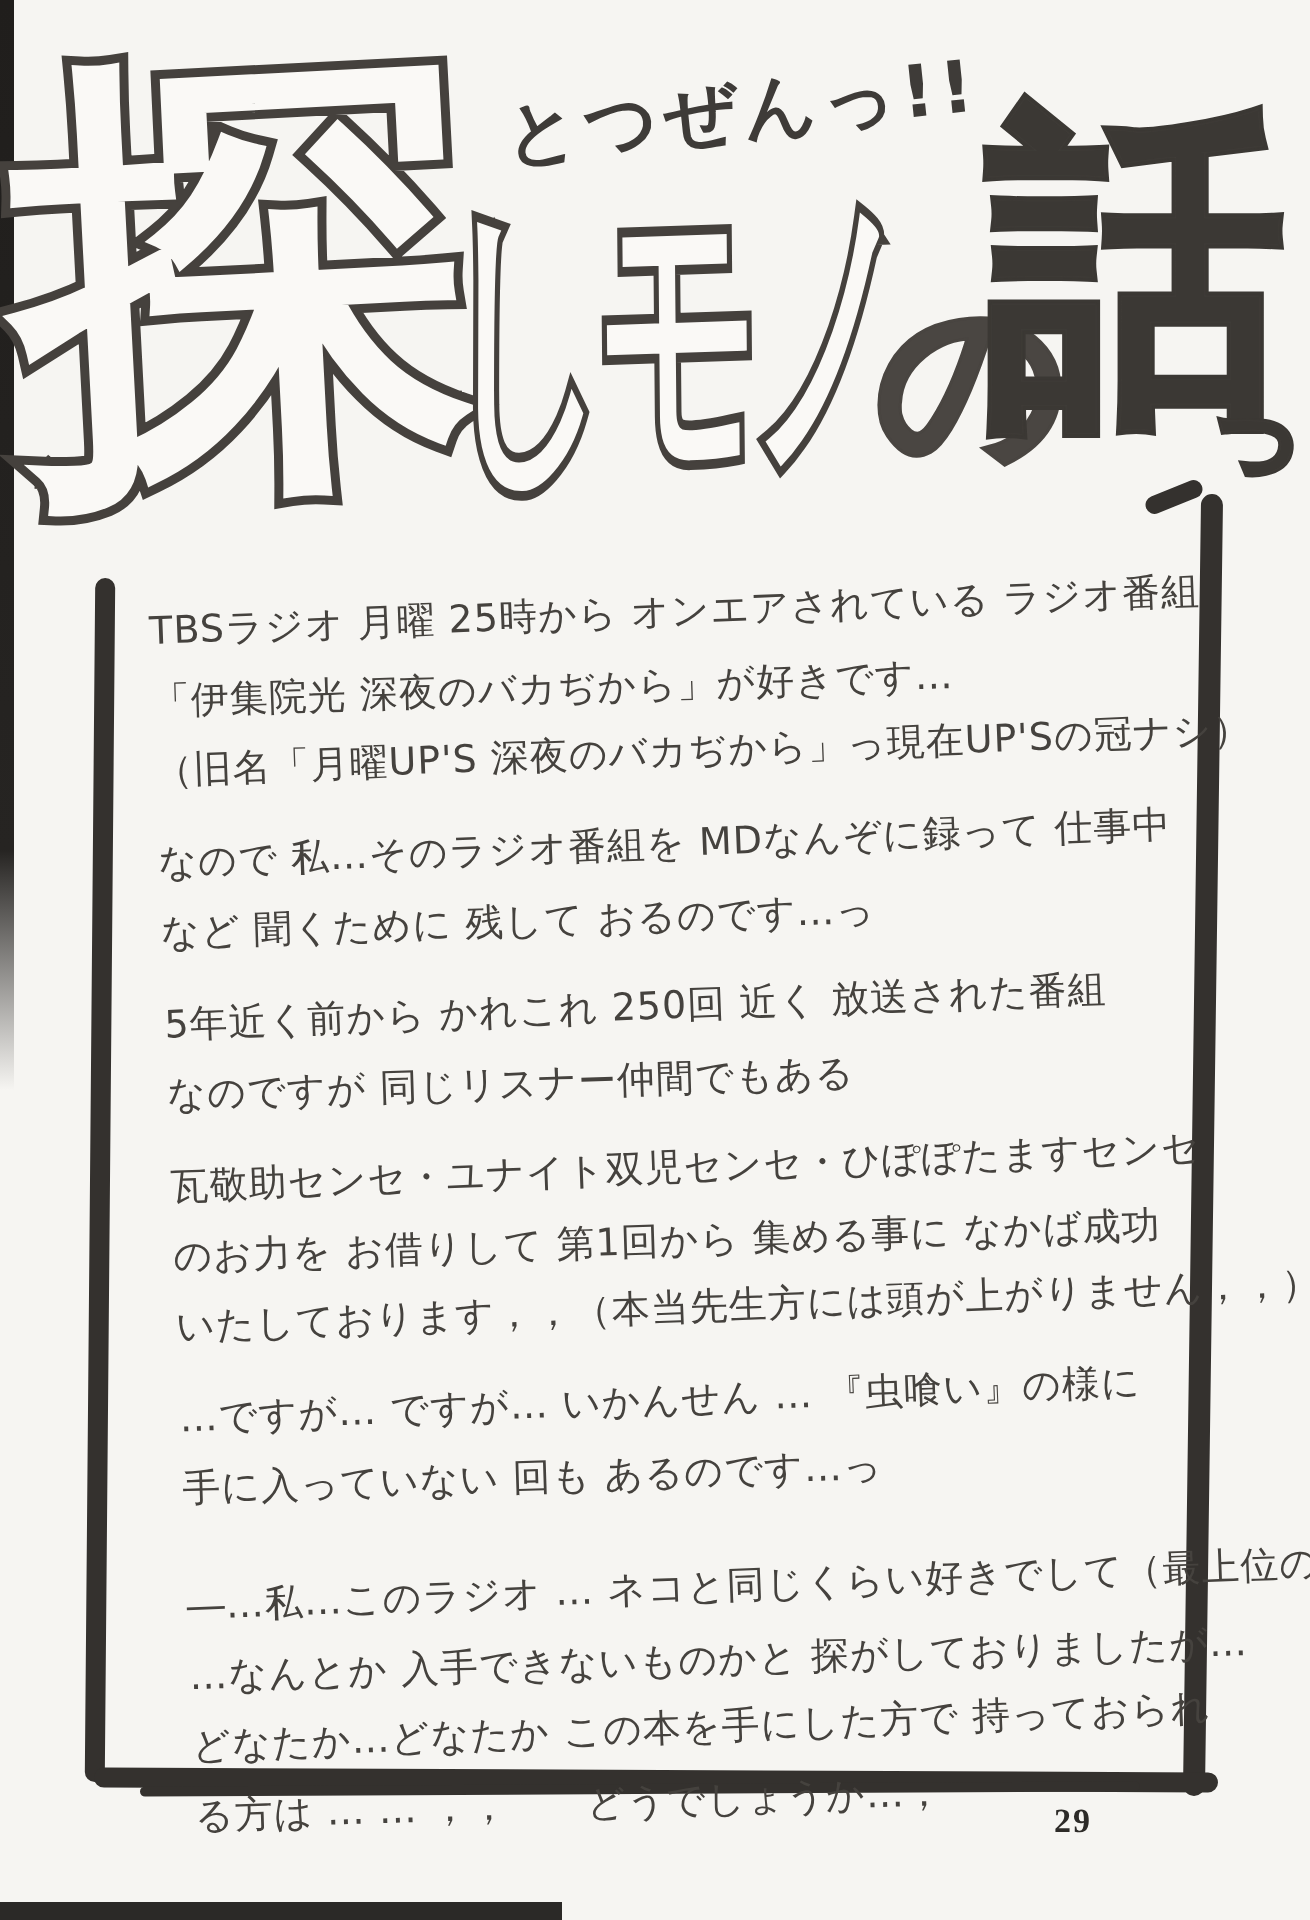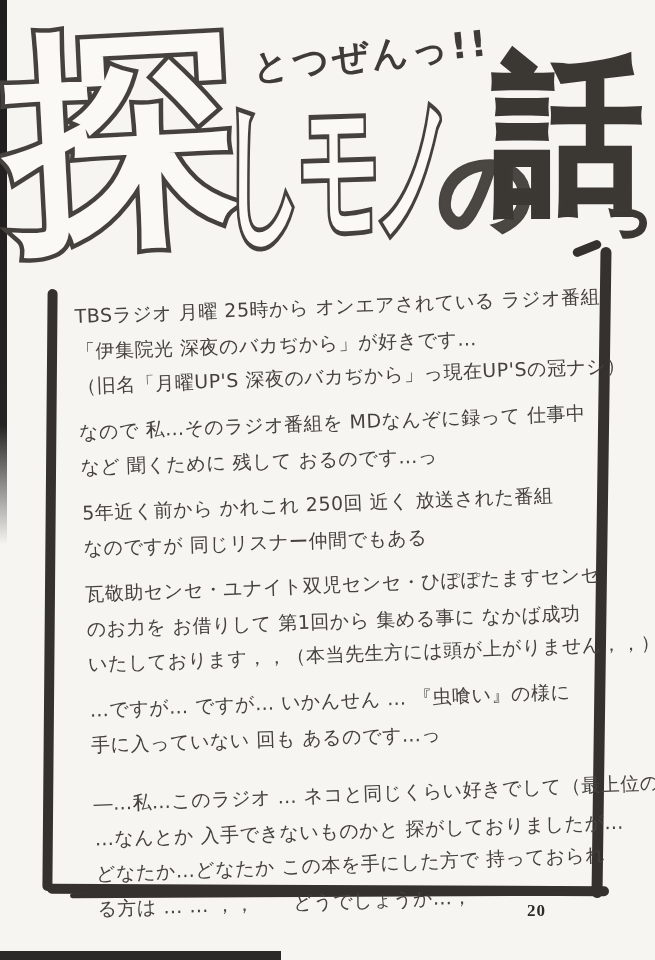--- a/index.html
+++ b/index.html
@@ -142,15 +142,15 @@
       <div class="line">手に入っていない 回も あるのです…っ</div>
     </div>
     <div class="para gap-big">
       <div class="line">―…私…このラジオ … ネコと同じくらい好きでして（最上位の意）</div>
       <div class="line">…なんとか 入手できないものかと 探がしておりましたが…</div>
       <div class="line">どなたか…どなたか この本を手にした方で 持っておられ</div>
       <div class="line">る方は … … ，，　　どうでしょうか…，</div>
     </div>
   </div>
 
-  <div class="page-num">20</div>
+  <div class="page-num">29</div>
 
 </div>
 
 </body></html>

